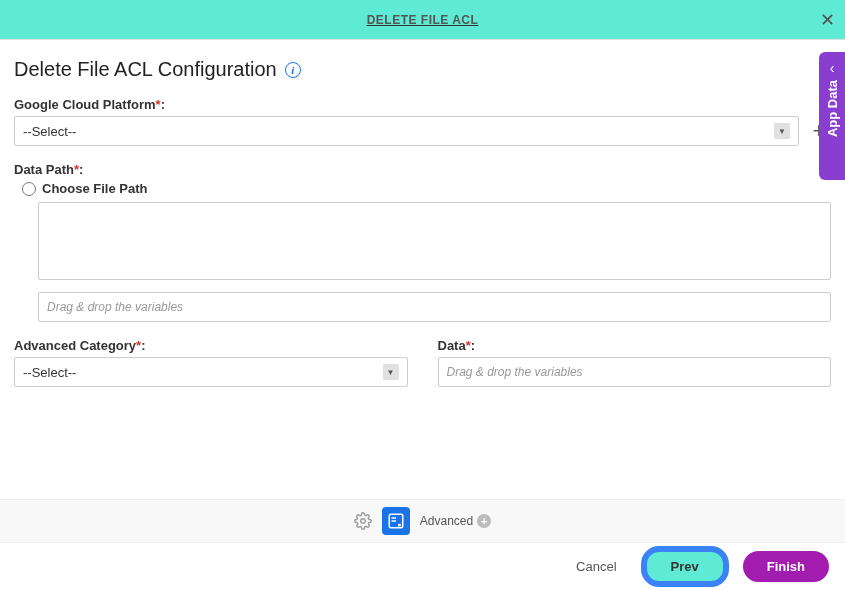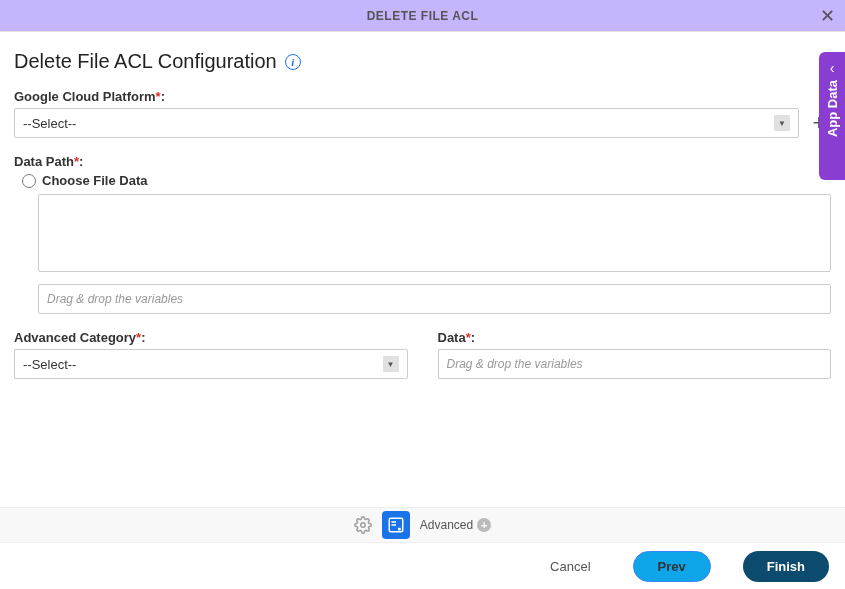--- a/index.html
+++ b/index.html
@@ -7,27 +7,28 @@
     font-family: Arial, Helvetica, sans-serif;
     font-size: 13px;
     color: #333;
     background: #fff;
     width: 845px;
     height: 589px;
     overflow: hidden;
     position: relative;
   }
   .header {
-    background: #c4b5fd;
-    height: 32px;
+    background: #5eead4;
+    height: 40px;
     display: flex;
     align-items: center;
     justify-content: center;
     position: relative;
     border-bottom: 1px solid #e0e0e0;
+    text-decoration: underline;
   }
   .header-title {
     font-size: 12px;
     font-weight: 600;
     letter-spacing: 0.5px;
     color: #555;
   }
   .close-btn {
     position: absolute;
     right: 10px;
@@ -190,21 +191,21 @@
     justify-content: space-between;
     padding: 0 8px;
     cursor: pointer;
     font-size: 13px;
   }
   .bottom-toolbar {
     position: absolute;
     left: 0;
     right: 0;
     bottom: 46px;
-    height: 36px;
+    height: 44px;
     background: #f8f8f8;
     border-top: 1px solid #eee;
     border-bottom: 1px solid #eee;
     display: flex;
     align-items: center;
     justify-content: center;
     gap: 10px;
   }
   .gear-icon {
     width: 18px;
@@ -244,44 +245,44 @@
   }
   .footer {
     position: absolute;
     left: 0;
     right: 0;
     bottom: 0;
     height: 46px;
     display: flex;
     align-items: center;
     justify-content: flex-end;
-    gap: 32px;
+    gap: 14px;
     padding: 0 16px;
     background: #fff;
   }
   .btn-cancel {
     background: none;
     border: none;
     color: #555;
     font-size: 13px;
     cursor: pointer;
     padding: 6px 10px;
   }
   .btn-prev {
-    background: #0ea5e9;
-    border: 1px solid #3b82f6;
+    background: #5eead4;
+    border: 6px solid #3b82f6;
     color: #333;
     font-size: 13px;
     font-weight: 600;
     cursor: pointer;
     padding: 7px 24px;
     border-radius: 18px;
   }
   .btn-finish {
-    background: #0c4a6e;
+    background: #a21caf;
     border: none;
     color: #fff;
     font-size: 13px;
     font-weight: 600;
     cursor: pointer;
     padding: 8px 24px;
     border-radius: 18px;
   }
   .side-tab {
     position: absolute;
@@ -344,21 +345,21 @@
     </div>
   </div>
 
   <div class="field-group">
     <label class="field-label">
       <span>Data Path</span><span class="req">*</span><span>:</span>
     </label>
 
     <div class="radio-row">
       <input type="radio" name="fp" style="">
-      <span class="radio-label">Choose File Data</span>
+      <span class="radio-label">Choose File Path</span>
     </div>
     <div class="choose-path-box"></div>
 
     <input class="dynamic-input" type="text" placeholder="Drag &amp; drop the variables" style="">
   </div>
 
   <div class="two-col">
     <div class="col">
       <label class="field-label">
         <span>Advanced Category</span><span class="req">*</span><span>:</span>

